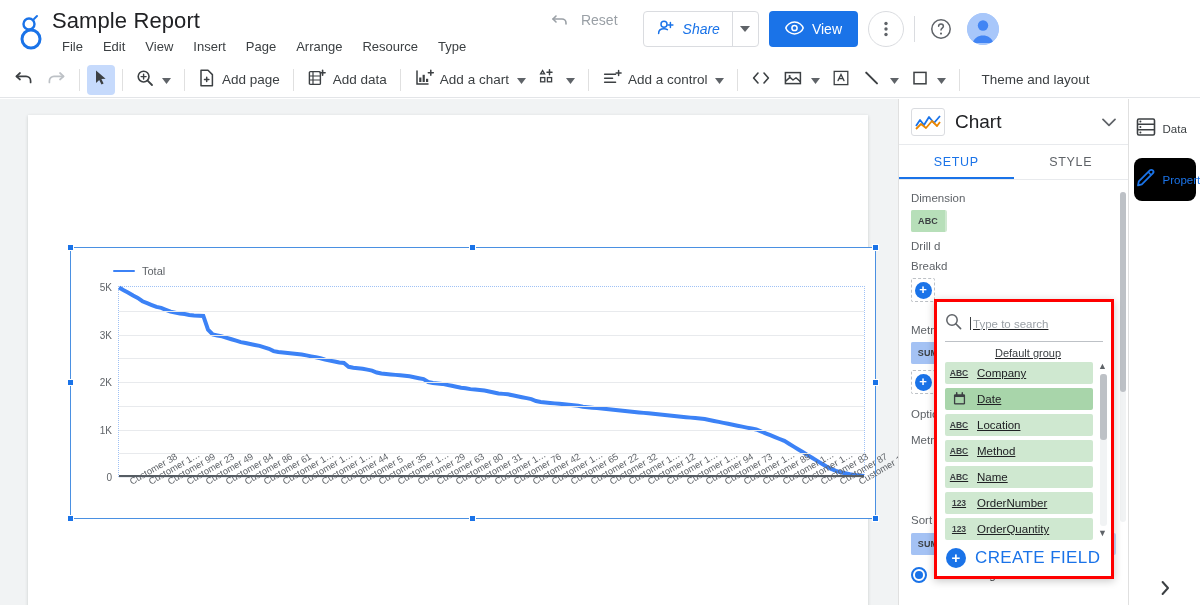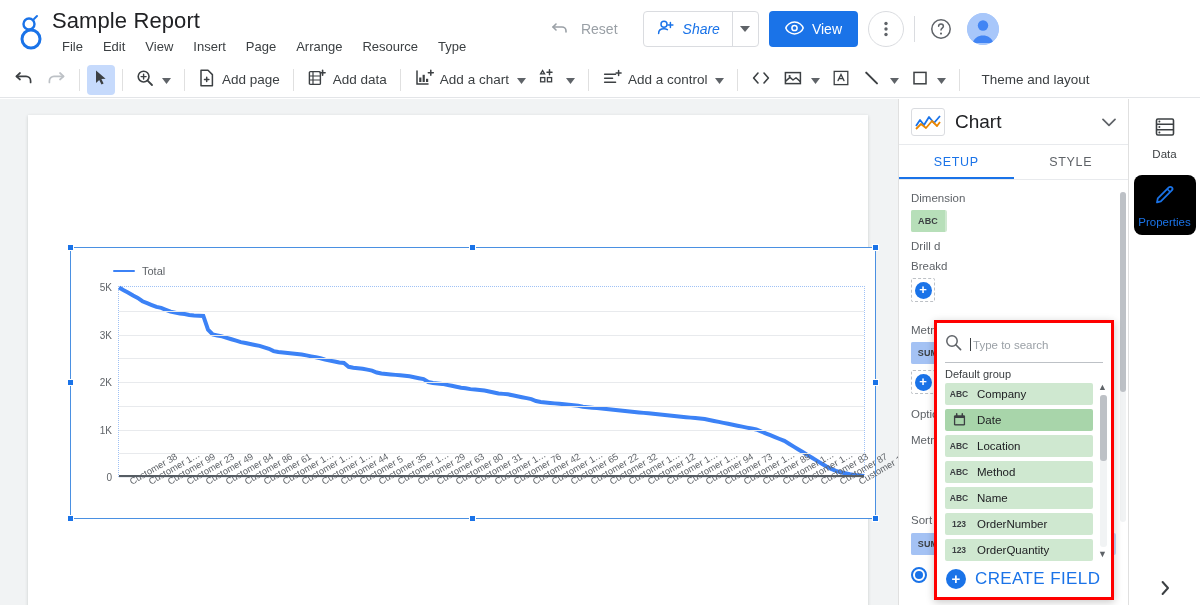--- a/index.html
+++ b/index.html
@@ -20,21 +20,21 @@
     position:absolute; left:52px; top:8px;
     font-size:22px; color:#202124; letter-spacing:.1px; white-space:nowrap;
   }
   .menubar { position:absolute; left:52px; top:37px; display:flex; gap:0px; }
   .menubar .mi {
     font-size:13px; color:#3c4043; padding:2px 10px; border-radius:3px; cursor:pointer; white-space:nowrap;
   }
 
   .top-right { position:absolute; right:10px; top:11px; display:flex; align-items:center; gap:10px; }
   .btn-reset {
-    display:flex; align-items:center; gap:12px;
+    display:flex; align-items:flex-start; gap:12px;
     height:36px; padding:0 14px; border:1px solid transparent; border-radius:4px;
     color:#9aa0a6; font-size:14px; background:#fff; cursor:default;
   }
   .btn-share {
     display:flex; align-items:center; height:36px;
     border:1px solid #dadce0; border-radius:4px; background:#fff; overflow:hidden;
   }
   .btn-share .lbl {
     display:flex; align-items:center; gap:8px; padding:0 12px 0 13px; height:100%;
     color:#1a73e8; font-size:14px; font-weight:500; cursor:pointer;font-style:italic;
@@ -164,31 +164,32 @@
     color:#fff; font-size:13px; line-height:16px; text-align:center; font-weight:bold;
   }
   .rp-scroll {
     position:absolute; right:2px; top:12px; width:6px; height:330px;
     background:#f1f3f4; border-radius:3px;
   }
   .rp-scroll i { position:absolute; left:0; top:0; width:6px; height:200px; background:#bdc1c6; border-radius:3px; display:block; }
 
   
   .dropdown {
-    position:absolute; left:35px; top:140px; width:180px; height:280px;
+    position:absolute; left:35px; top:119px; width:180px; height:280px;
     background:#fff; border:3px solid #ff0000; box-shadow:0 2px 8px rgba(0,0,0,.22);
     z-index:20;
+    text-decoration:underline;
   }
   .dd-search {
     height:36px; margin:4px 8px 0 8px; display:flex; align-items:center; gap:8px;
     border-bottom:1px solid #bdc1c6;
   }
   .dd-search .ph { font-size:11.5px; color:#9aa0a6; }
   .dd-caret { display:inline-block; width:1px; height:13px; background:#3c4043; margin-right:-6px; }
-  .dd-group { font-size:11px; color:#3c4043; padding:5px 0 3px 8px; }
+  .dd-group { font-size:11px; color:#3c4043; padding:5px 0 3px 8px;text-align:center; }
   .dd-list { position:relative; height:178px; overflow:hidden; padding:0 18px 0 8px; }
   .dd-item {
     height:22px; display:flex; align-items:center; border-radius:2px; margin-bottom:4px;
     font-size:11.5px;
   }
   .dd-item .tag {
     width:28px; text-align:center; font-size:8.5px; font-weight:bold; color:#3c4043;
   }
   .dd-item .nm { padding-left:4px; color:#202124; }
   .dd-item.green { background:#cfe8d0; }
@@ -220,21 +221,21 @@
   }
   .radio-dot i { width:8px; height:8px; border-radius:50%; background:#1a73e8; display:block; }
 
   
   .rail {
     position:absolute; left:1128px; top:99px; width:72px; height:506px;
     background:#fff; border-left:1px solid #e0e0e0;
   }
   .rail-item {
     width:62px; margin:8px auto 0 auto; padding:8px 0 7px 0; border-radius:8px;
-    display:flex; flex-direction:column; align-items:center; gap:5px; cursor:pointer;
+    display:flex; flex-direction:row; align-items:center; gap:5px; cursor:pointer;
   }
   .rail-item .rl { font-size:11.5px; color:#3c4043; }
   .rail-item.active { background:#000000; }
   .rail-item.active .rl { color:#1a73e8; }
   .rail-chevron {
     position:absolute; left:0; right:0; bottom:8px;
     display:flex; align-items:center; justify-content:center; cursor:pointer;
   }
 </style>
 </head>

